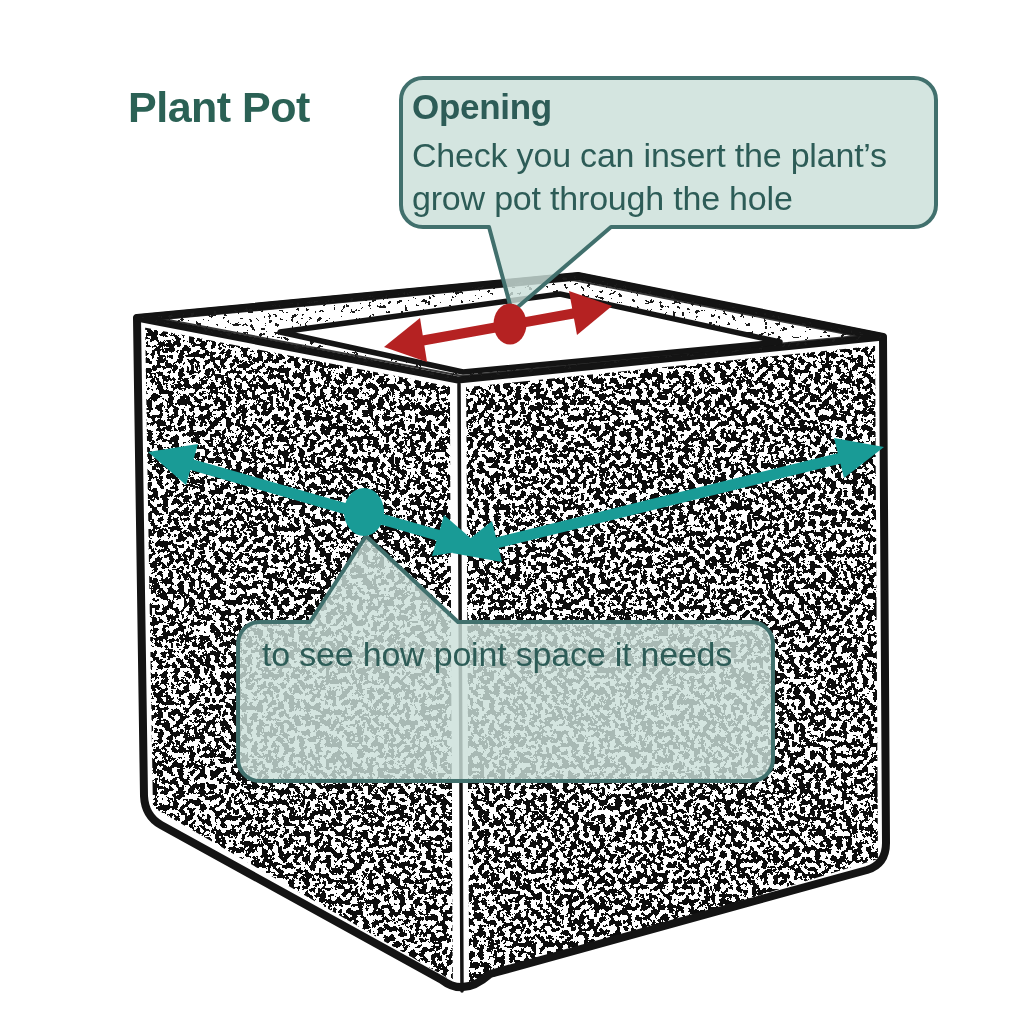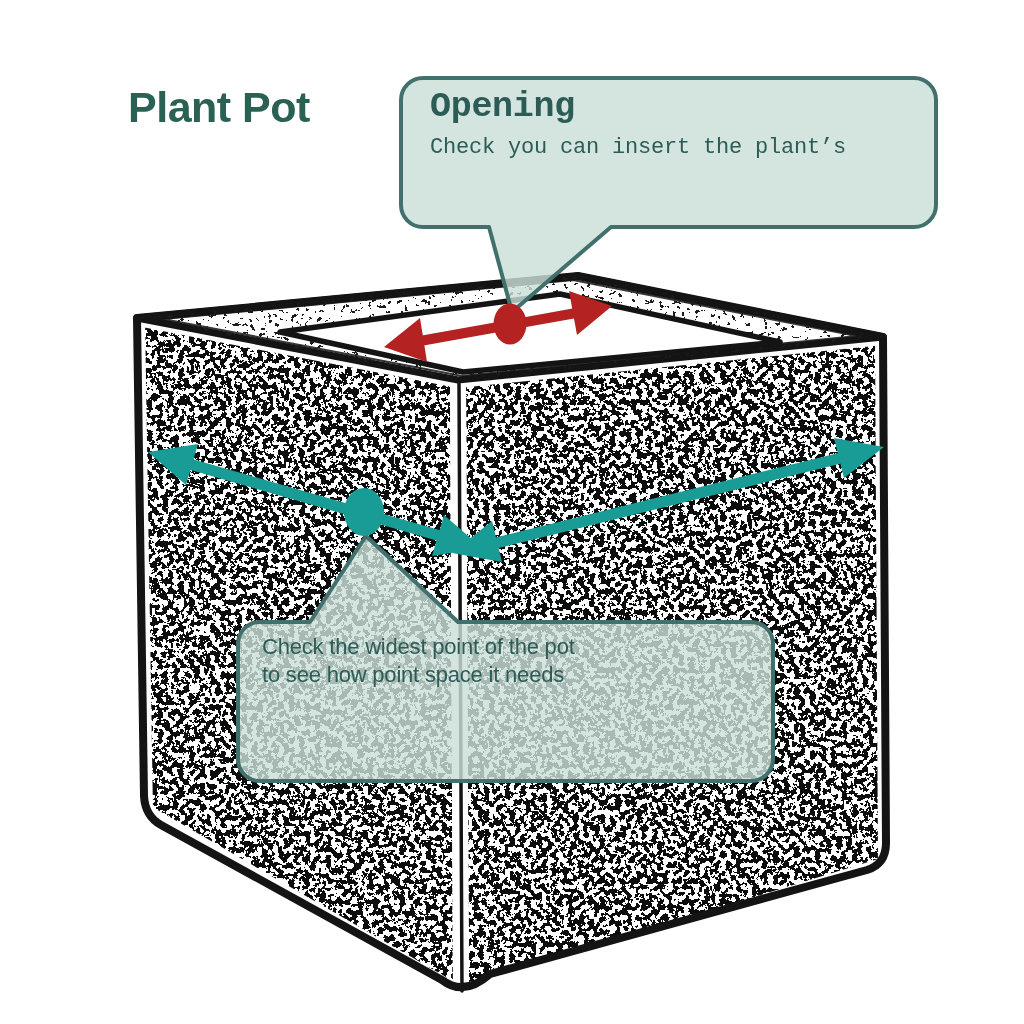--- a/index.html
+++ b/index.html
@@ -24,22 +24,22 @@
   .red{fill:var(--accent_red,#b52222);}
   .red-sh{stroke:var(--accent_red,#b52222);fill:none;stroke-linecap:round;}
   .bubble{fill:rgba(202,223,217,0.82);stroke:var(--callout_border,#41706d);stroke-width:4;stroke-linejoin:round;}
   
   .title{
     position:absolute;left:128px;top:82px;
     color:var(--title,#2b6155);font-size:43px;font-weight:700;line-height:1.2;letter-spacing:-0.5px;
   }
   .callout-text{position:absolute;color:var(--text,#2d5c57);}
   .callout-text .h{font-size:35px;font-weight:700;letter-spacing:-0.3px;margin-bottom:7px;}
-  .callout-text .b{font-size:22px;font-weight:400;line-height:1.25;letter-spacing:-0.2px;}
-  .opening-text{left:430px;top:87px;width:500px;font-family:Liberation Mono, monospace;}
+  .callout-text .b{font-size:34px;font-weight:400;line-height:1.25;letter-spacing:-0.2px;}
+  .opening-text{left:412px;top:87px;width:500px;}
   .lw-text{left:262px;top:633px;width:505px;}
 </style>
 </head>
 <body>
 
 <div class="stage">
 
   <svg width="1024" height="1024" viewBox="0 0 1024 1024">
     <defs>
       <filter id="stipple" x="-5%" y="-5%" width="110%" height="110%">
@@ -111,23 +111,23 @@
   </svg>
 
   <div class="title">
     <div>Plant Pot</div>
   </div>
 
   <div class="callout-text opening-text">
     <div class="h">Opening</div>
     <div class="b">
       <div>Check you can insert the plant’s</div>
+      <div>grow pot through the hole</div>
     </div>
   </div>
 
   <div class="callout-text lw-text">
     <div class="b">
-      <div>Check the widest point of the pot</div>
       <div>to see how point space it needs</div>
     </div>
   </div>
 
 </div>
 
 </body></html>

